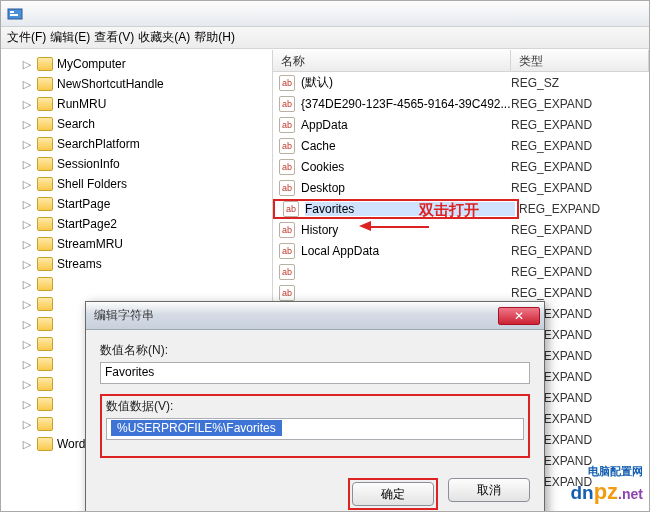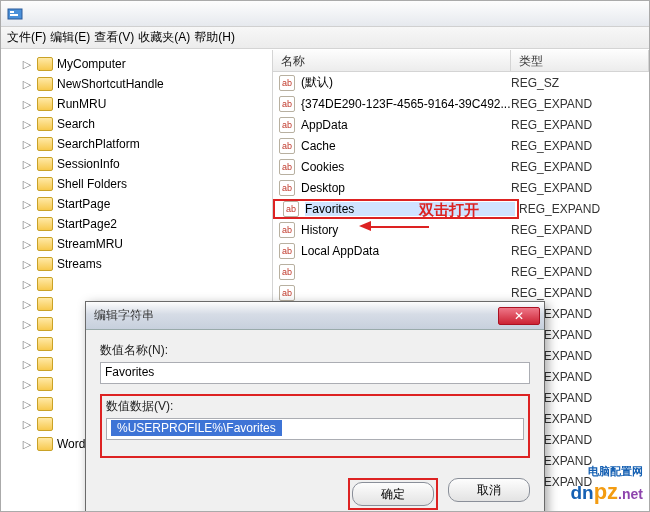--- a/index.html
+++ b/index.html
@@ -32,21 +32,21 @@
 .dlg-title{height:28px;background:linear-gradient(#fdfdfd,#d6dce6 45%,#c7d0dd);display:flex;align-items:center;padding:0 4px 0 8px;border-bottom:1px solid #9aa}
 .dlg-title .dtxt{flex:1;color:#333}
 .dlg-close{width:42px;height:18px;background:linear-gradient(#e78,#c23);border:1px solid #a12;border-radius:2px;display:flex;align-items:center;justify-content:center;color:#fff;font-size:12px}
 .dlg-body{padding:12px 14px 6px}
 .dlg-body label{display:block;margin-bottom:3px;color:#222}
 .dlg-input{width:100%;height:22px;border:1px solid #abadb3;padding:2px 4px;background:#fff;margin-bottom:10px}
 .dlg-val-wrap{border:2px solid #d22;padding:2px 4px 6px;margin-bottom:8px}
 .dlg-input.sel{background:#fff}
 .dlg-input.sel span{background:#3e74d6;color:#fff;padding:1px 6px}
 .dlg-buttons{display:flex;justify-content:flex-end;gap:10px;padding:6px 14px 12px}
-.dlg-buttons button{width:82px;height:24px;background:linear-gradient(#fdfdfd,#e3e3e3);border:1px solid #8a8f99;border-radius:10px;cursor:pointer}
+.dlg-buttons button{width:82px;height:24px;background:linear-gradient(#fdfdfd,#e3e3e3);border:1px solid #8a8f99;border-radius:4px;cursor:pointer}
 .dlg-buttons .ok-wrap{border:2px solid #d22;padding:2px}
 .watermark{position:absolute;right:6px;bottom:6px;font-weight:bold;font-family:Arial}
 .watermark .a{color:#1560b3;font-size:19px}
 .watermark .b{color:#f39c12;font-size:22px}
 .watermark .net{color:#8e44ad;font-size:14px}
 .watermark .sub{color:#1560b3;font-size:11px;display:block;text-align:right;margin-top:-4px}
 </style>
 </head>
 <body>
 

